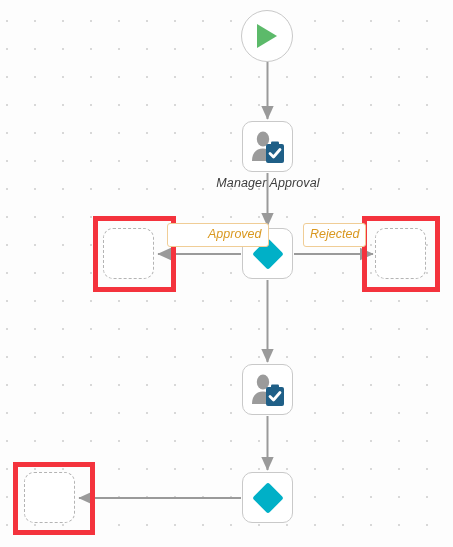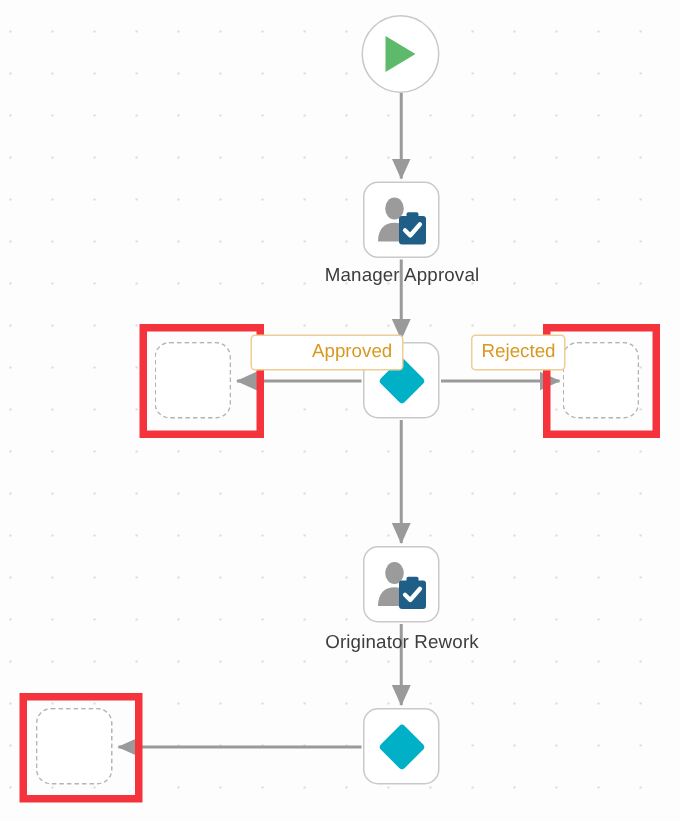--- a/index.html
+++ b/index.html
@@ -15,20 +15,21 @@
   }
   #canvas {
     position: relative;
     width: 453px;
     height: 547px;
     background-color: #fdfdfd;
     background-image: radial-gradient(circle, #d8d8d8 0.8px, rgba(0,0,0,0) 0.9px);
     background-size: 28px 28px;
     background-position: 21px 7px;
     overflow: hidden;
+    font-style: italic;
   }
   .svg-layer {
     position: absolute;
     left: 0;
     top: 0;
     width: 453px;
     height: 547px;
   }
   
   .node {
@@ -159,30 +160,29 @@
 
   <div class="node node-task" style="left:242px; top:364px;">
     <svg width="36" height="34" viewBox="0 0 36 34" xmlns="http://www.w3.org/2000/svg">
       <ellipse cx="13" cy="9" rx="6.2" ry="7.4" fill="#9b9b9b"></ellipse>
       <path d="M 2 31 C 2 22 7 18.5 13 18.5 C 19 18.5 24 22 24 31 Z" fill="#9b9b9b"></path>
       <rect x="16" y="14" width="18" height="19" rx="2" fill="#1f5f87"></rect>
       <rect x="21" y="11.5" width="8" height="4.2" rx="1.2" fill="#1f5f87"></rect>
       <path d="M 20 23.5 L 23.5 27 L 30 19.5" stroke="#ffffff" stroke-width="2.8" fill="none" stroke-linecap="round" stroke-linejoin="round"></path>
     </svg>
   </div>
-  <div class="node-caption" style="left:168px; top:421px; width:200px;">Originator Rework</div>
 
   <div class="node node-gateway" style="left:242px; top:472px;">
     <svg width="34" height="34" viewBox="0 0 34 34" xmlns="http://www.w3.org/2000/svg">
       <rect x="5.8" y="5.8" width="22.4" height="22.4" rx="2.6" transform="rotate(45 17 17)" fill="#00b0c7"></rect>
     </svg>
   </div>
 
   <div class="node node-placeholder" style="left:24px; top:472px;"></div>
   <div class="highlight-box" style="left:13px; top:462px; width:82px; height:73px;"></div>
 
   <div class="edge-label" style="left:167px; top:223px;padding-left:40px;">Approved</div>
 
-  <div class="edge-label" style="left:314px; top:223px;">Rejected</div>
+  <div class="edge-label" style="left:303px; top:223px;">Rejected</div>
 
 
 
 </div>
 
 </body></html>

